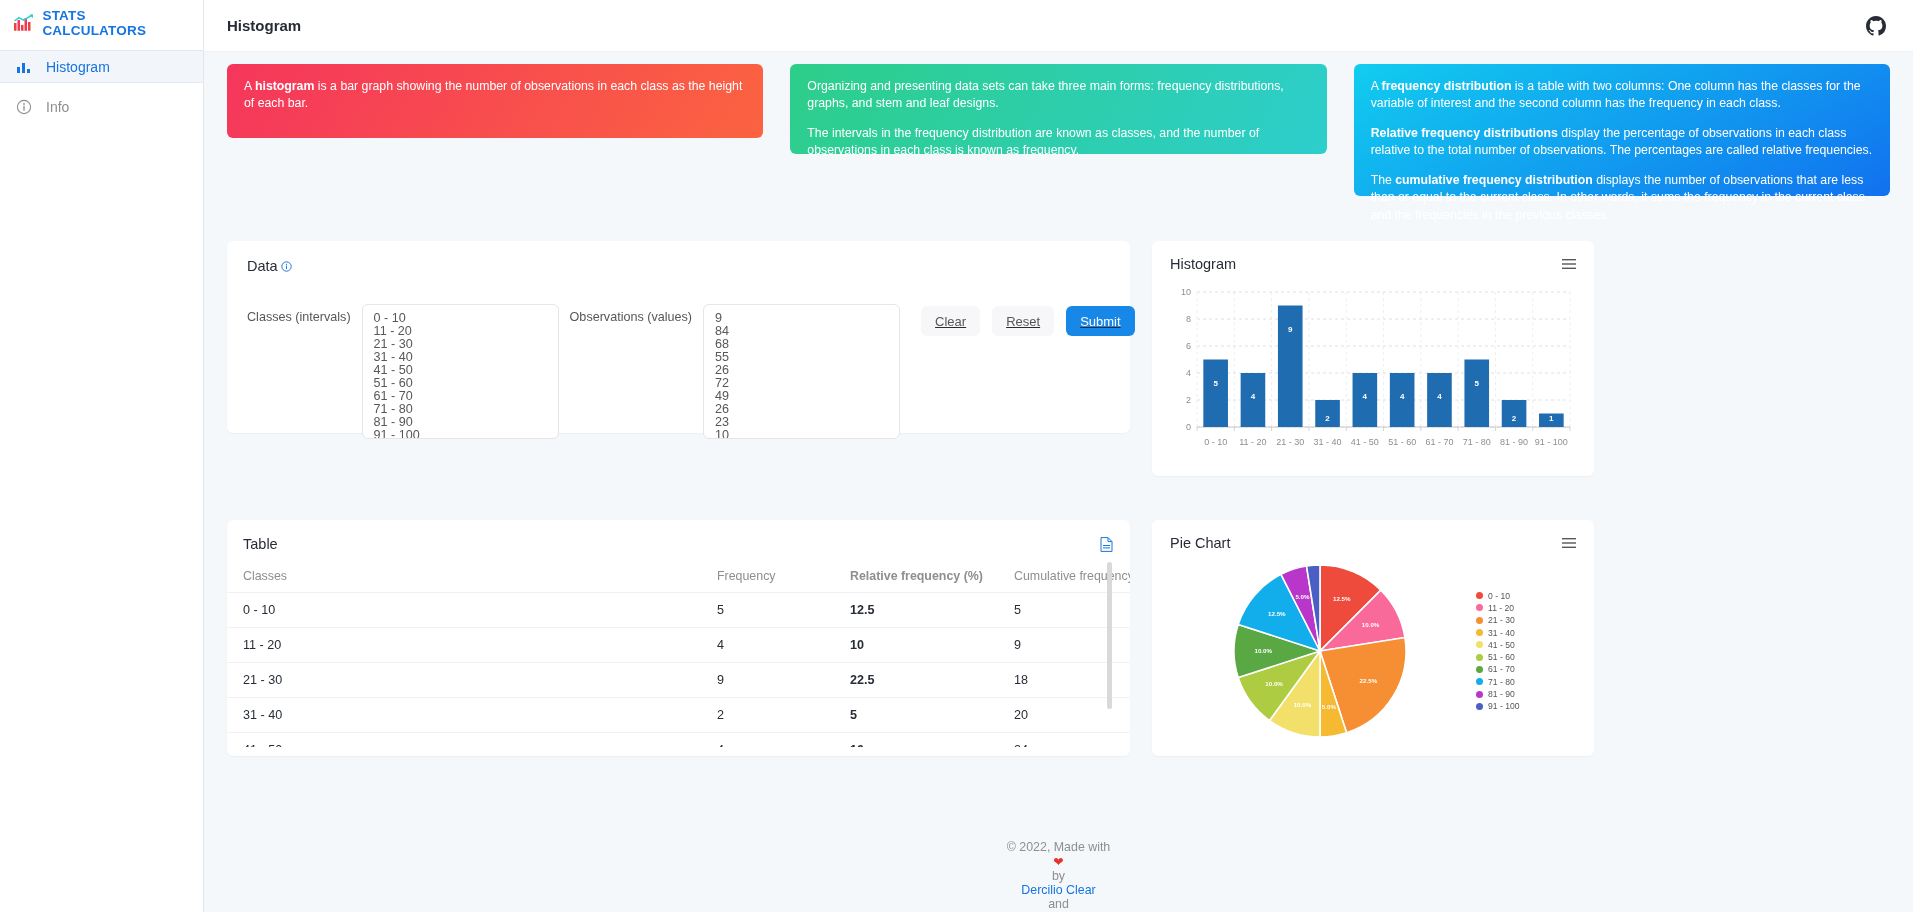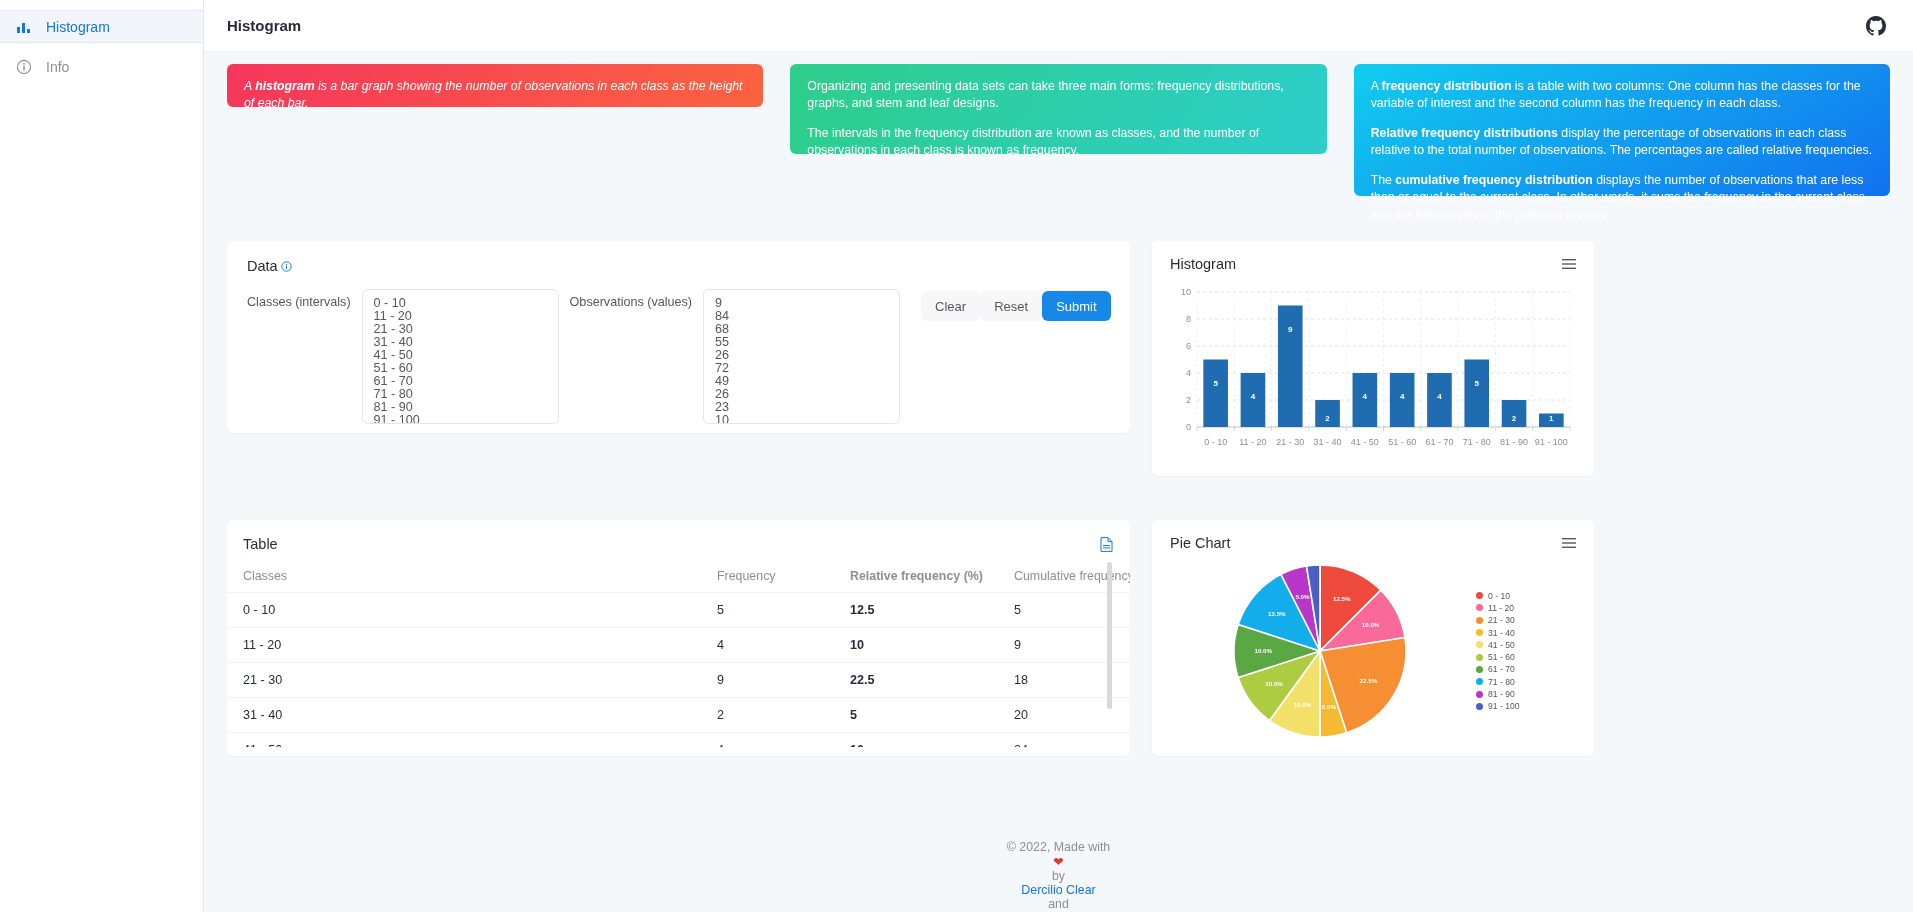--- a/index.html
+++ b/index.html
@@ -54,51 +54,51 @@
   
   .cards {
     display: flex; gap: 27px; padding-top: 12px; height: 145px;
   }
   .card {
     flex: 1; border-radius: 6px; color: #ffffff;
     padding: 14px 17px; font-size: 12.3px; line-height: 1.42;
   }
   .card p + p { margin-top: 12px; }
   .card b { font-weight: bold; }
-  .card-red   { background: linear-gradient(120deg,#f5365c 0%, #fb6340 100%); height: 43px; font-style: italic; }
+  .card-red   { background: linear-gradient(120deg,#f5365c 0%, #fb6340 100%); height: 74px; }
   .card-green { background: linear-gradient(120deg,#2dce89 0%, #2dcecc 100%); height: 90px; }
   .card-blue  { background: linear-gradient(150deg,#11cdef 0%, #1171ef 100%); height: 132px; }
 
   
   .row { display: flex; gap: 22px; }
   .panel {
     background: #ffffff; border-radius: 6px;
     box-shadow: 0 1px 2px rgba(0,0,0,.04);
   }
   .panel-title {
     font-size: 14.5px; color: #272c36; display: flex; align-items: center; gap: 3px;
   }
   .info-dot { width: 11px; height: 11px; display: block; }
 
   
   .data-panel { width: 903px; height: 192px; padding: 17px 20px; margin-top: 44px; }
-  .data-body { display: flex; align-items: flex-start; margin-top: 15px; }
+  .data-body { display: flex; align-items: flex-start; margin-top: 30px; }
   .field { display: flex; align-items: flex-start; }
   .field-label {
     font-size: 12.6px; color: #575757; width: auto; padding-top: 6px;
     padding-right: 11px; white-space: nowrap;
   }
   textarea.ta {
     width: 197px; height: 135px; resize: none;
     border: 1px solid #e5e5ea; border-radius: 6px;
     padding: 7px 11px; font-family: "Liberation Sans", sans-serif;
     font-size: 12.6px; color: #575757; line-height: 1.03;
     background: #fff; outline: none; overflow: hidden;
   }
-  .btns { display: flex; margin-left: 21px; padding-top: 2px; }
+  .btns { display: flex; gap: 12px; margin-left: 21px; padding-top: 2px; text-decoration: underline; }
   .btn {
     border: none; border-radius: 6px; padding: 0 14px; height: 30px;
     font-size: 13px; font-family: "Liberation Sans", sans-serif;
     cursor: pointer; color: #575757; background: #f7f7fa;
   }
   .btn-primary { background: #1787e8; color: #ffffff; }
 
   
   .hist-panel { width: 442px; height: 235px; padding: 15px 18px; margin-top: 44px; }
   .panel-head { display: flex; align-items: center; justify-content: space-between; }
@@ -148,20 +148,32 @@
   .ax-label { font-size: 9px; fill: #8e8e93; font-family: "Liberation Sans", sans-serif; }
   .bar-label { font-size: 8px; fill: #ffffff; font-weight: bold; font-family: "Liberation Sans", sans-serif; }
   .pie-pct { font-size: 6.2px; fill: #ffffff; font-weight: bold; font-family: "Liberation Sans", sans-serif; }
 </style>
 </head>
 <body>
 
 <div class="app">
 
   <aside class="sidebar">
+    <div class="brand">
+      <svg class="brand-logo" viewBox="0 0 20 17">
+        <rect x="0" y="9" width="2.6" height="8" fill="#e8453c"></rect>
+        <rect x="3.6" y="6" width="2.6" height="11" fill="#f5365c"></rect>
+        <rect x="7.2" y="11" width="2.6" height="6" fill="#e8453c"></rect>
+        <rect x="10.8" y="4" width="2.6" height="13" fill="#f5365c"></rect>
+        <rect x="14.4" y="8" width="2.6" height="9" fill="#e8453c"></rect>
+        <polyline points="0.5,7 5,3.5 10,6 18.5,0.8" fill="none" stroke="#2dcecc" stroke-width="1.5"></polyline>
+        <polygon points="19.5,0 19.5,4 15.8,0.6" fill="#2dcecc"></polygon>
+      </svg>
+      <span class="brand-text">STATS CALCULATORS</span>
+    </div>
 
     <nav class="nav">
       <div class="nav-item active">
         <svg class="nav-icon" viewBox="0 0 16 16">
           <rect x="1" y="8" width="3" height="6" fill="#1675e0"></rect>
           <rect x="6" y="4" width="3" height="10" fill="#1675e0"></rect>
           <rect x="11" y="10" width="3" height="4" fill="#1675e0"></rect>
         </svg>
         <span>Histogram</span>
       </div>

